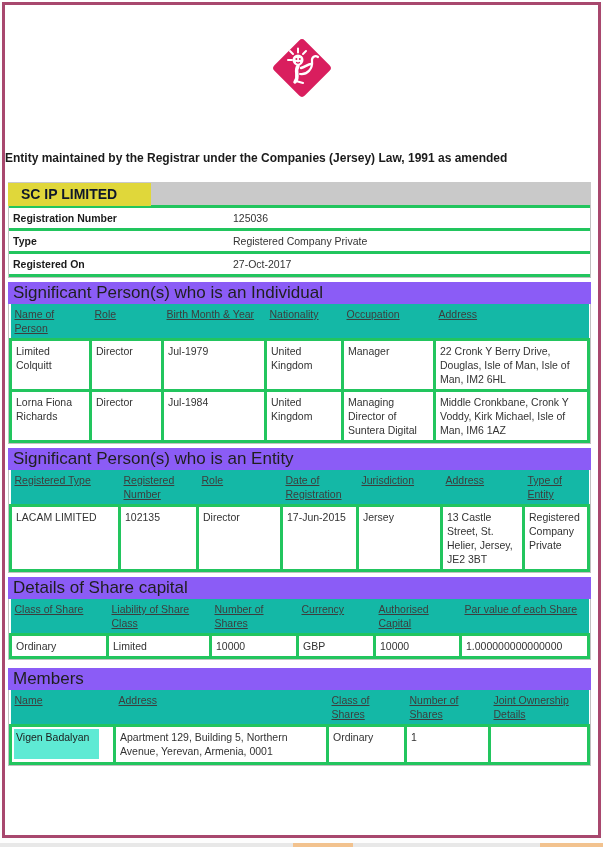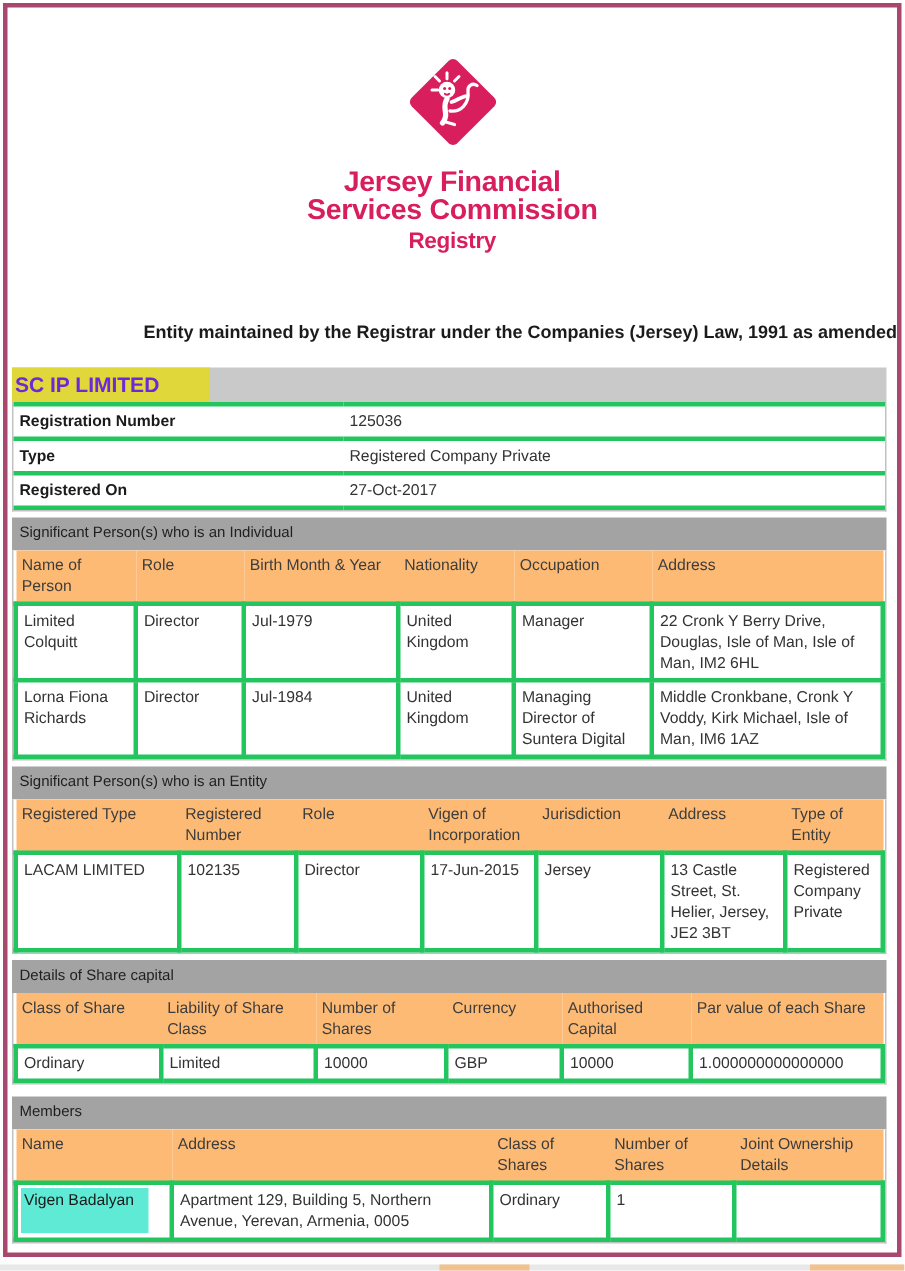--- a/index.html
+++ b/index.html
@@ -18,60 +18,60 @@
     overflow: hidden;
   }
   
   .logo-block { text-align: center; padding-top: 28px; }
   .brand { margin-top: 4px; color: #d91e5e; font-weight: bold; letter-spacing: -0.2px; }
   .brand-line { font-size: 19px; line-height: 19px; }
   .brand-sub { font-size: 15px; line-height: 19px; margin-top: 1px; }
   
   .law-line {
     margin-top: 44px;
-    text-align: right;
+    text-align: left;
     font-size: 12px; font-weight: bold; color: #1b1b1b;
   }
   
   .content { padding: 0 7px 0 3px; }
   .company-bar {
     margin-top: 17px;
     height: 23px;
     background: #c9c9c9;
     line-height: 23px;
   }
   .company-hl {
     display: inline-block;
     background: #e0d73a;
-    color: #6d28d9;
+    color: #0f172a;
     font-size: 14px; font-weight: bold;
     line-height: 21px;
-    padding: 1px 34px 1px 2px;
+    padding: 1px 34px 1px 13px;
   }
   .tbl-wrap { border: 1px solid #c1c1c1; border-top: none; background: #fff; }
   table { border-collapse: collapse; width: 100%; table-layout: fixed; }
   td, th {
     font-size: 10.5px; line-height: 14px;
     padding: 3px 4px;
     vertical-align: top;
     text-align: left;
     word-wrap: break-word;
   }
   td { border: 3px solid #22c55e; color: #333; }
-  th { border: none; background: #fdba74; font-weight: normal; color: #3d3d3d; }
+  th { border: none; background: #14b8a6; font-weight: normal; color: #3d3d3d; text-decoration: underline; }
   
   .kv td { border-left: none; border-right: none; height: 19px; }
   .kv .lbl { font-weight: bold; color: #1b1b1b; }
   
   .section-bar {
     margin-top: 4px;
     height: 22px;
-    background: #a3a3a3;
+    background: #8b5cf6;
     line-height: 22px;
-    font-size: 10px;
+    font-size: 17px;
     color: #1f1f1f;
     padding-left: 5px;
   }
   .section-bar.gap-lg { margin-top: 8px; }
   .name-hl {
     display: inline-block;
     background: #5eead4;
     color: #1b1b1b;
     padding: 1px 10px 15px 2px;
     margin: -1px 0 0 -2px;
@@ -106,25 +106,20 @@
 
           <path d="M31 33 C 27 39, 33 43, 28 49" stroke-width="3.5"></path>
 
           <path d="M34 35 C 38 34, 41 31, 44 31" stroke-width="2.5"></path>
 
           <path d="M33 41 C 40 42, 46 36, 45 28 C 44.5 24, 48 22, 51 24" stroke-width="2.2"></path>
 
           <path d="M29 48 l7 2" stroke-width="2.2"></path>
         </g>
       </svg>
-      <div class="brand">
-        <div class="brand-line">Jersey Financial</div>
-        <div class="brand-line">Services Commission</div>
-        <div class="brand-sub">Registry</div>
-      </div>
     </div>
 
     <div class="law-line">Entity maintained by the Registrar under the Companies (Jersey) Law, 1991 as amended</div>
 
     <div class="content">
 
       <div class="company-bar">
         <span class="company-hl">SC IP LIMITED</span>
       </div>
 
@@ -203,21 +198,21 @@
             <col style="width:76px">
               <col style="width:84px">
               <col style="width:82px">
               <col>
           </colgroup>
           <thead>
             <tr>
               <th>Registered Type</th>
               <th>Registered Number</th>
               <th>Role</th>
-              <th>Vigen of Incorporation</th>
+              <th>Date of Registration</th>
               <th>Jurisdiction</th>
               <th>Address</th>
               <th>Type of Entity</th>
             </tr>
           </thead>
           <tbody>
             <tr>
               <td>LACAM LIMITED</td>
               <td>102135</td>
               <td>Director</td>
@@ -281,21 +276,21 @@
               <th>Class of Shares</th>
               <th>Number of Shares</th>
               <th>Joint Ownership Details</th>
             </tr>
           </thead>
           <tbody>
             <tr>
               <td>
                 <span class="name-hl">Vigen Badalyan</span>
               </td>
-              <td>Apartment 129, Building 5, Northern Avenue, Yerevan, Armenia, 0005</td>
+              <td>Apartment 129, Building 5, Northern Avenue, Yerevan, Armenia, 0001</td>
               <td>Ordinary</td>
               <td>1</td>
               <td></td>
             </tr>
 
           </tbody>
         </table>
       </div>
 
     </div>

